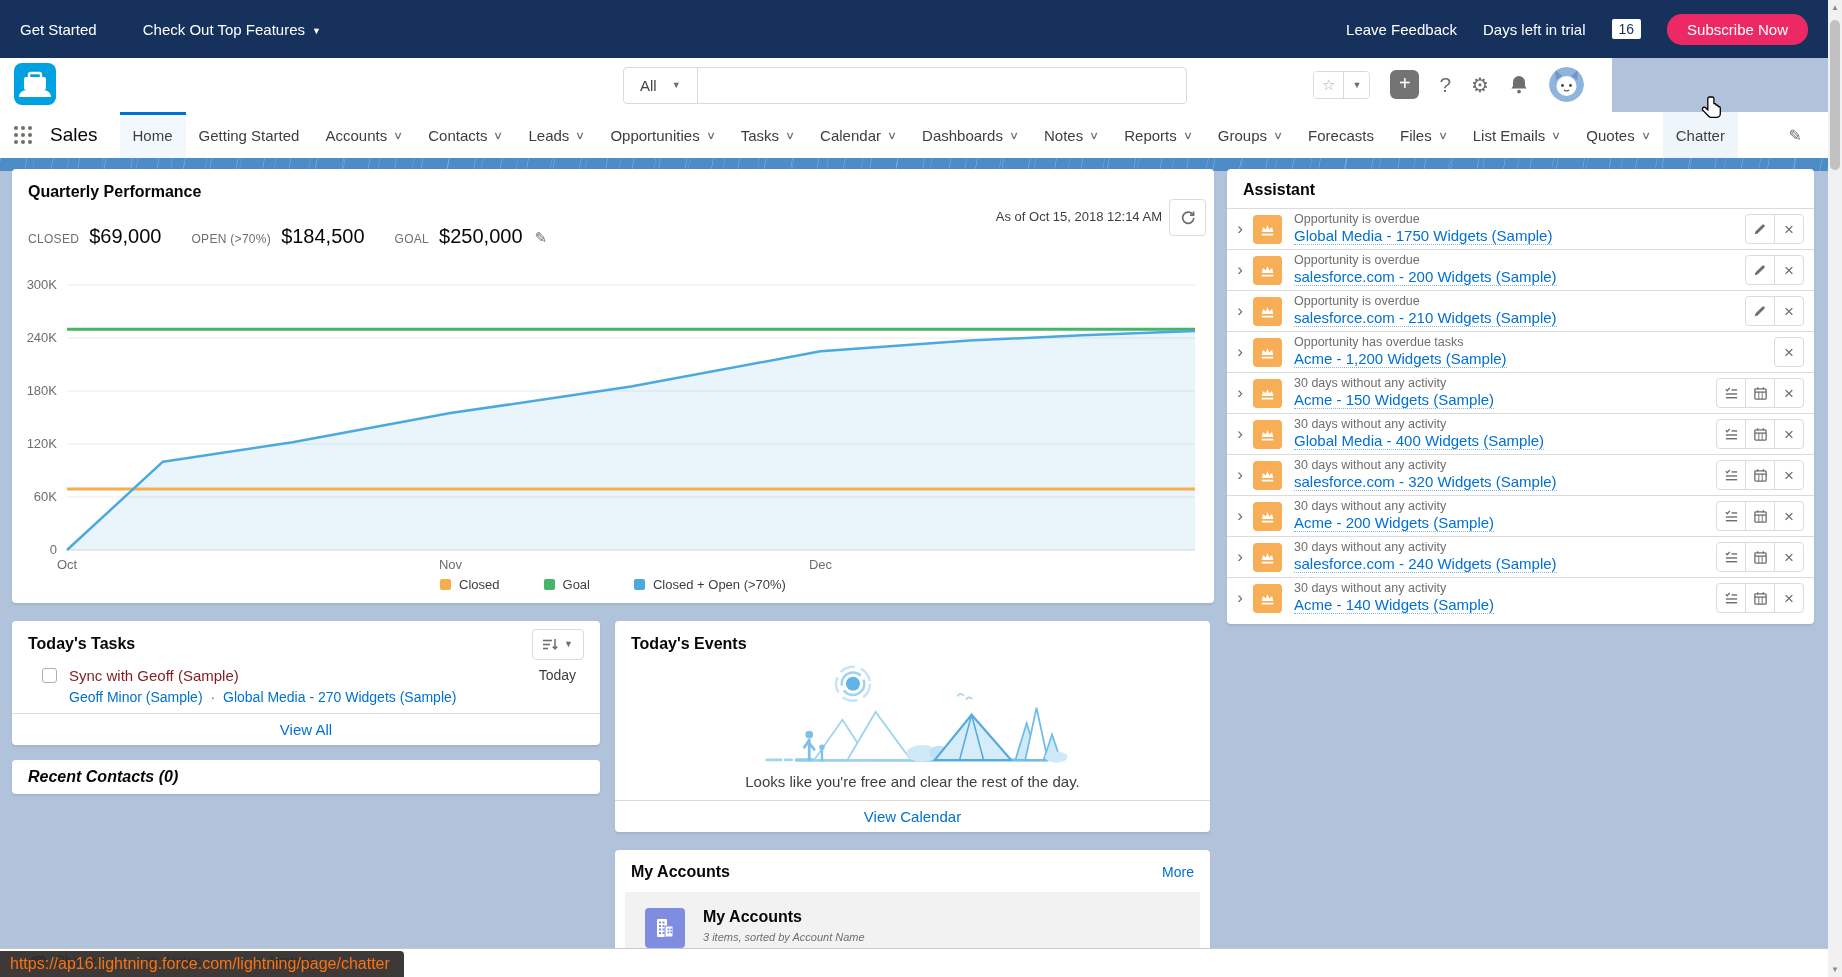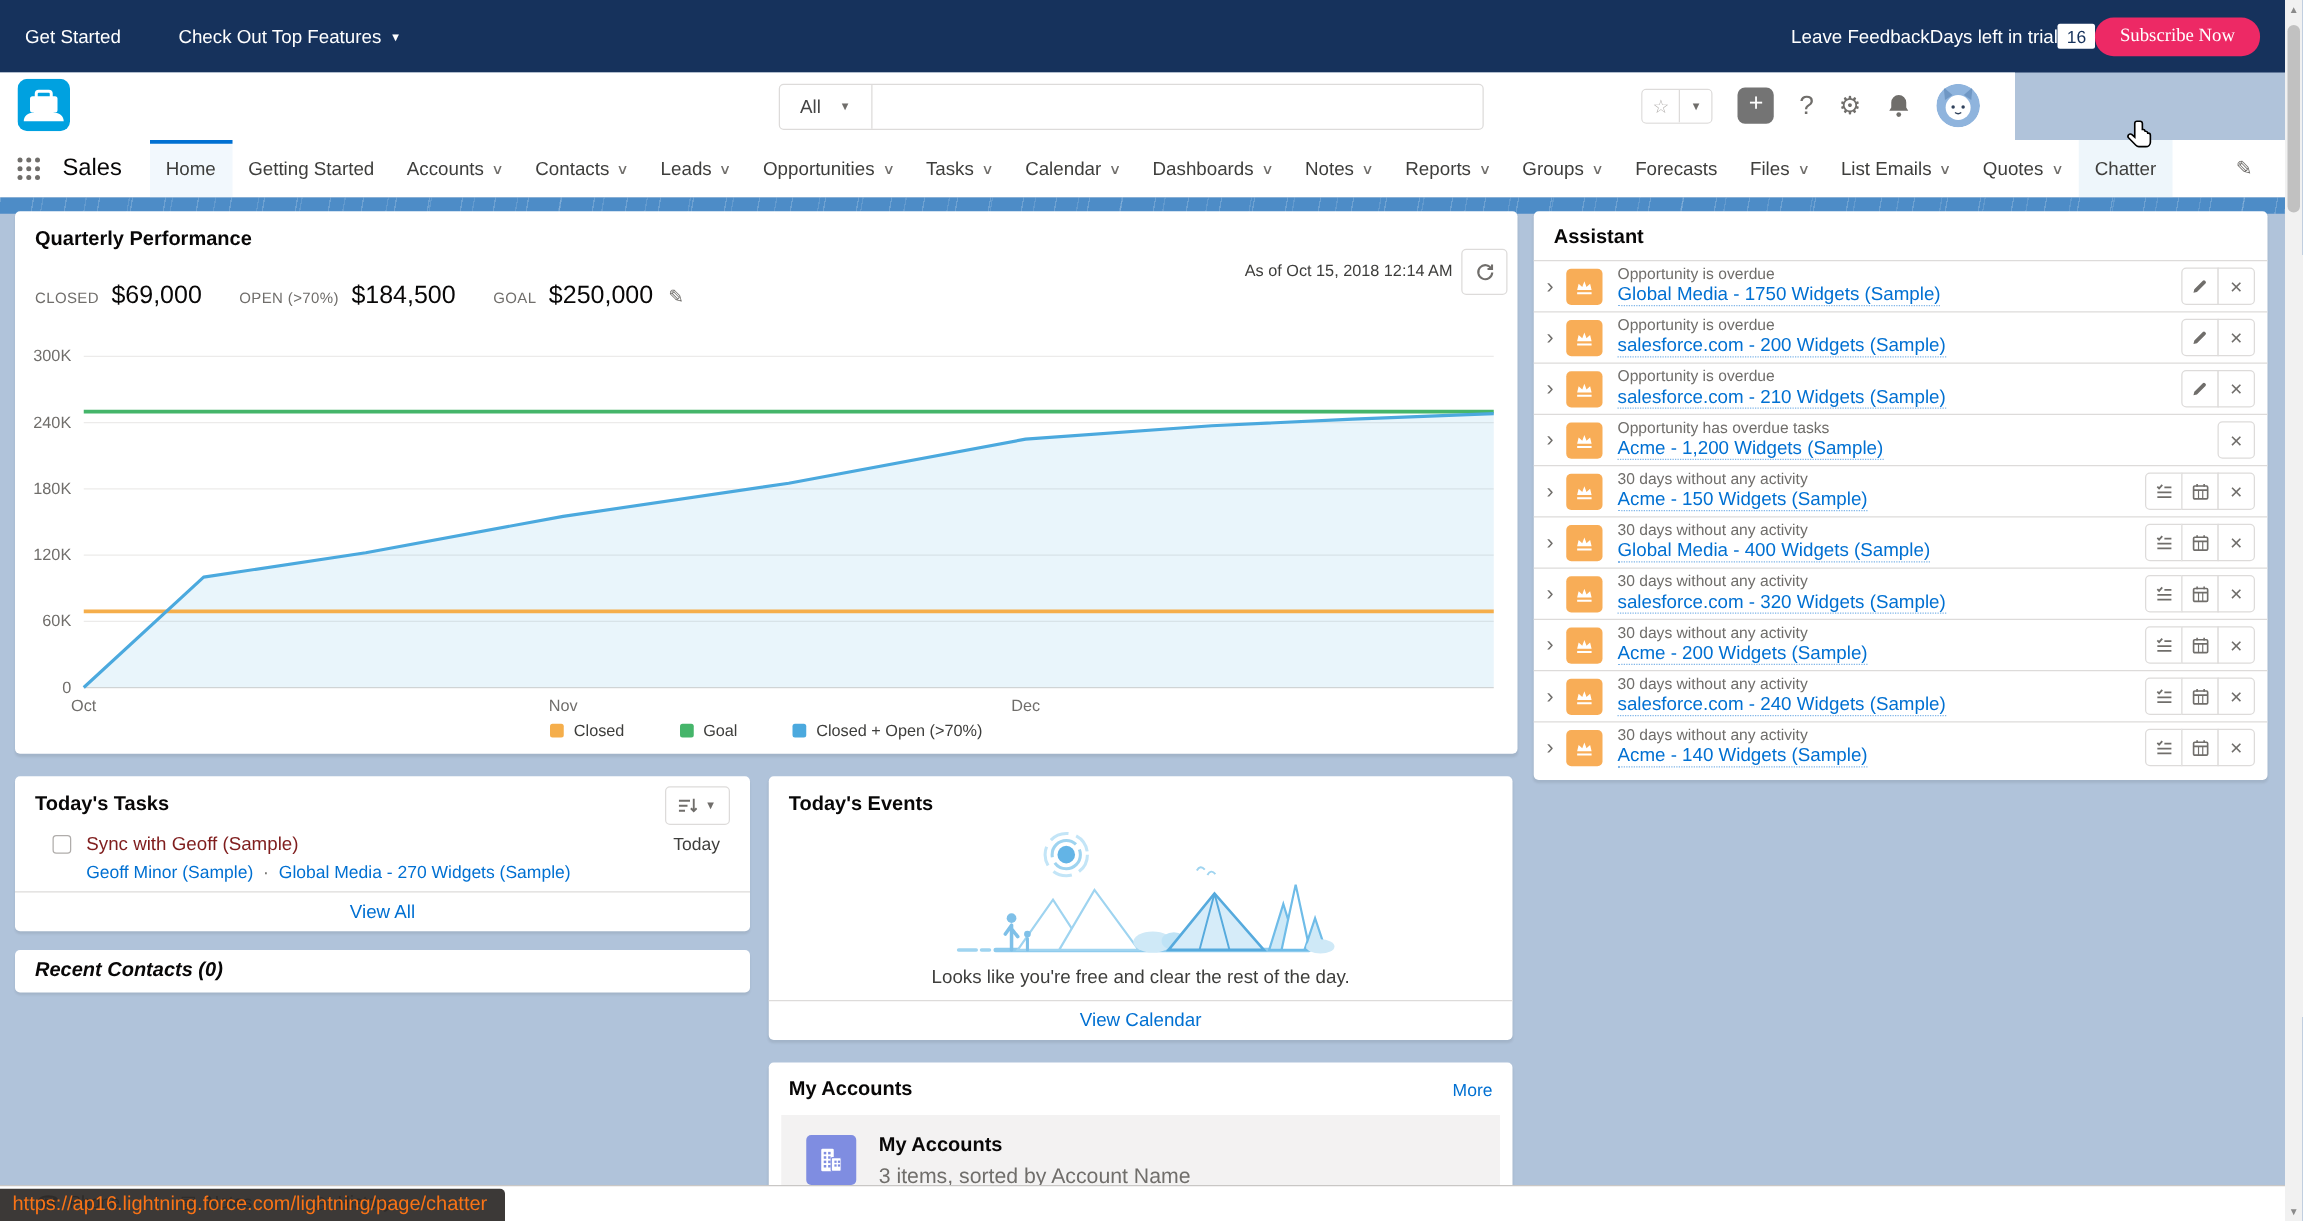--- a/index.html
+++ b/index.html
@@ -4,26 +4,26 @@
 <style>
   * { margin:0; padding:0; box-sizing:border-box; }
   html,body { width:1842px; height:977px; overflow:hidden; background:#b0c3da;
     font-family:"Liberation Sans", sans-serif; }
   #app { position:relative; width:1842px; height:977px; overflow:hidden; }
 
   
   .trial-banner { position:absolute; left:0; top:0; width:1828px; height:58px;
     background:#16325c; color:#fff; display:flex; align-items:center; padding:0 20px; }
   .trial-banner .left { display:flex; gap:46px; align-items:center; font-size:15px; }
-  .trial-banner .right { margin-left:auto; display:flex; align-items:center; font-size:15px; }
+  .trial-banner .right { margin-left:auto; display:flex; gap:26px; align-items:center; font-size:15px; }
   .banner-link { color:#fff; cursor:pointer; white-space:nowrap; }
   .caret-down { font-size:9px; margin-left:7px; display:inline-block; transform:translateY(-1px); }
   .days-box { background:#fff; color:#16325c; font-size:14px; padding:2px 7px; border-radius:2px; }
   .subscribe-btn { background:#ed2965; color:#fff; border:none; font-size:15px;
-    padding:7px 20px; border-radius:15px; cursor:pointer; font-family:Liberation Serif, serif; }
+    padding:7px 20px; border-radius:15px; cursor:pointer; font-family:Liberation Sans, sans-serif; }
 
   
   .gheader { position:absolute; left:0; top:58px; width:1612px; height:54px; background:#fff;padding-left:32px; }
   .app-logo { position:absolute; left:14px; top:5px; width:42px; height:42px; }
   .search-box { position:absolute; left:623px; top:9px; width:564px; height:37px;
     border:1px solid #dddbda; border-radius:4px; display:flex; align-items:center; background:#fff; }
   .search-scope { display:flex; align-items:center; gap:8px; padding:0 16px; height:100%;
     color:#444; font-size:15px; cursor:pointer; border-right:1px solid #dddbda; }
   .search-scope .caret-down { color:#706e6b; }
   .search-input-wrap { display:flex; align-items:center; gap:10px; padding:0 14px; flex:1; }
@@ -134,21 +134,21 @@
 
   
   #accounts-card { left:615px; top:692px; width:595px; height:140px; overflow:hidden; }
   #accounts-card .card-title { position:absolute; left:16px; top:13px; }
   .more-link { position:absolute; right:16px; top:14px; font-size:14px; color:#0070d2; cursor:pointer; }
   .acct-row { position:absolute; left:10px; right:10px; top:42px; height:98px; background:#f3f2f2;
     display:flex; align-items:flex-start; padding:16px 0 0 20px; gap:18px; cursor:pointer; }
   .acct-icon { width:40px; height:40px; border-radius:4px; background:#7f8de1;
     display:flex; align-items:center; justify-content:center; }
   .acct-title { font-size:16px; font-weight:700; color:#080707; margin-bottom:5px; }
-  .acct-sub { font-size:17px; color:#706e6b; }
+  .acct-sub { font-size:11px; color:#706e6b;font-style:italic; }
 
   
   .utility-bar { position:absolute; left:0; top:948px; width:1828px; height:29px; background:#fff;
     border-top:1px solid #c9c7c5; display:flex; align-items:flex-start; padding:4px 0 0 30px; gap:48px; }
   .util-item { display:flex; align-items:center; gap:8px; font-size:14px; color:#3e3e3c; cursor:pointer; }
   .util-icon { font-size:14px; color:#514f4d; }
   .status-tooltip { position:absolute; left:0; top:951px; height:26px; background:rgba(43,40,38,.92);
     color:#f97316; font-size:16px; display:flex; align-items:center; padding:0 14px 0 10px;
     border-radius:0 4px 0 0; z-index:50; }
 

